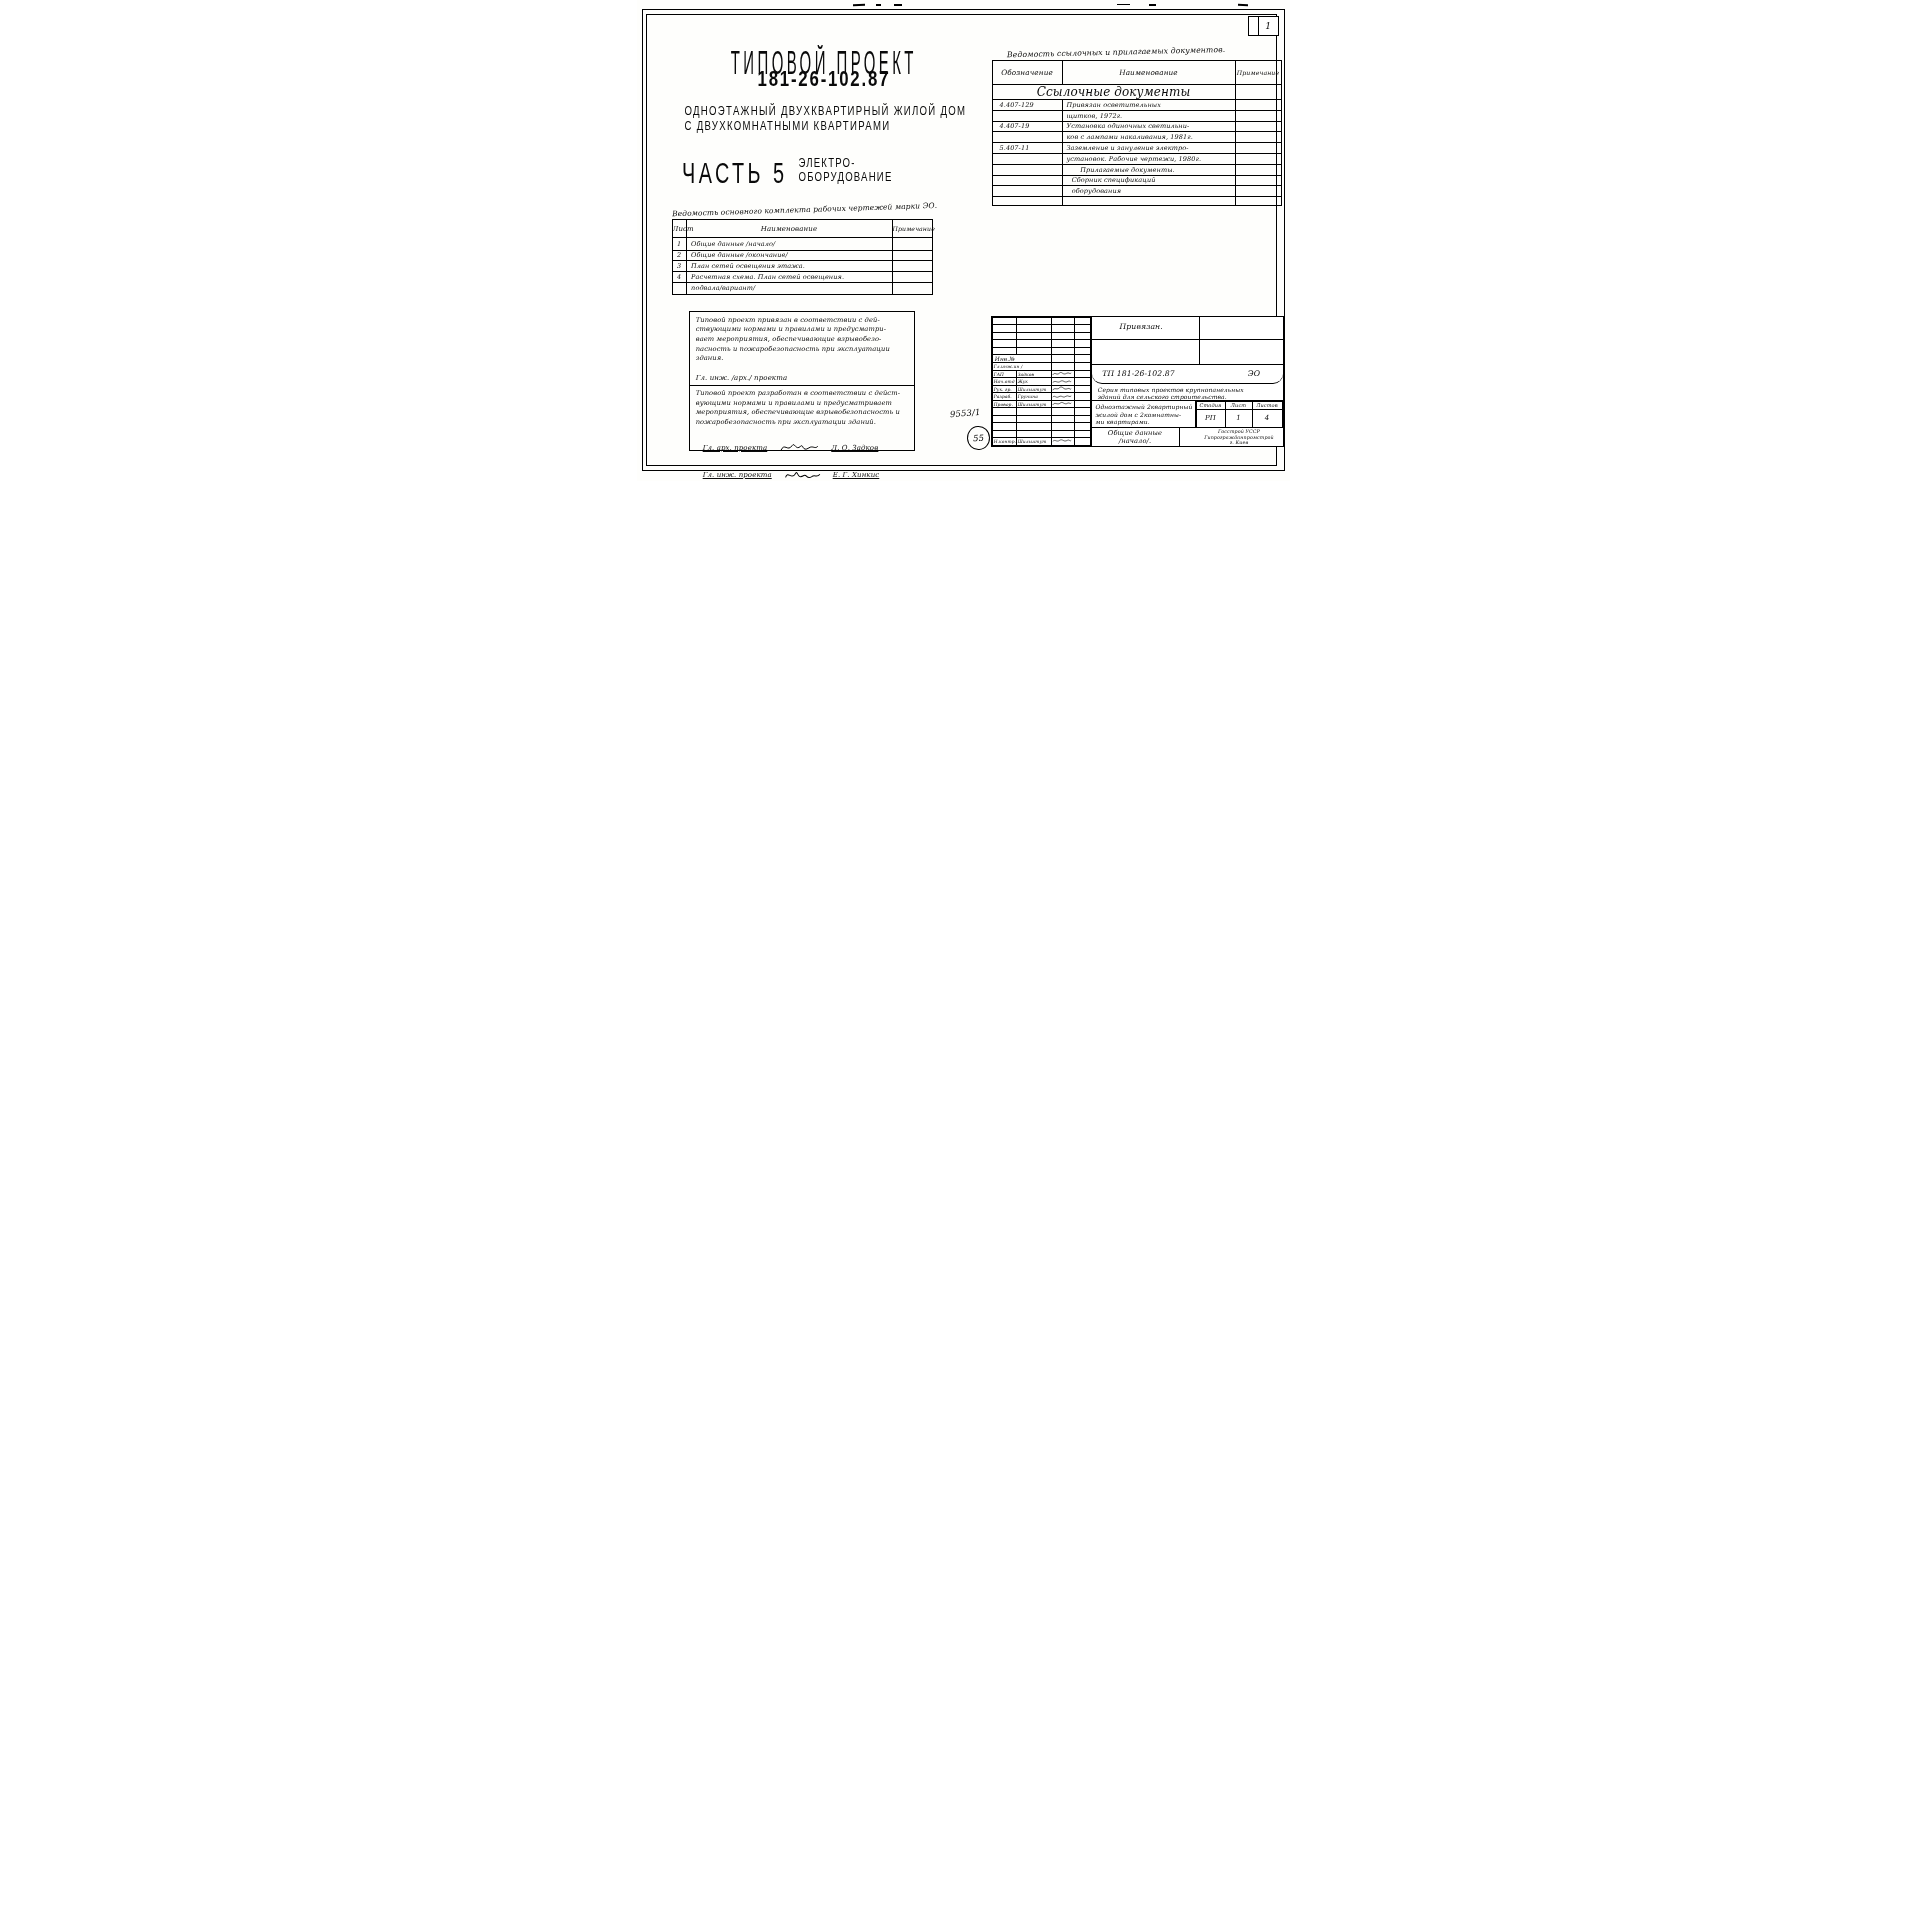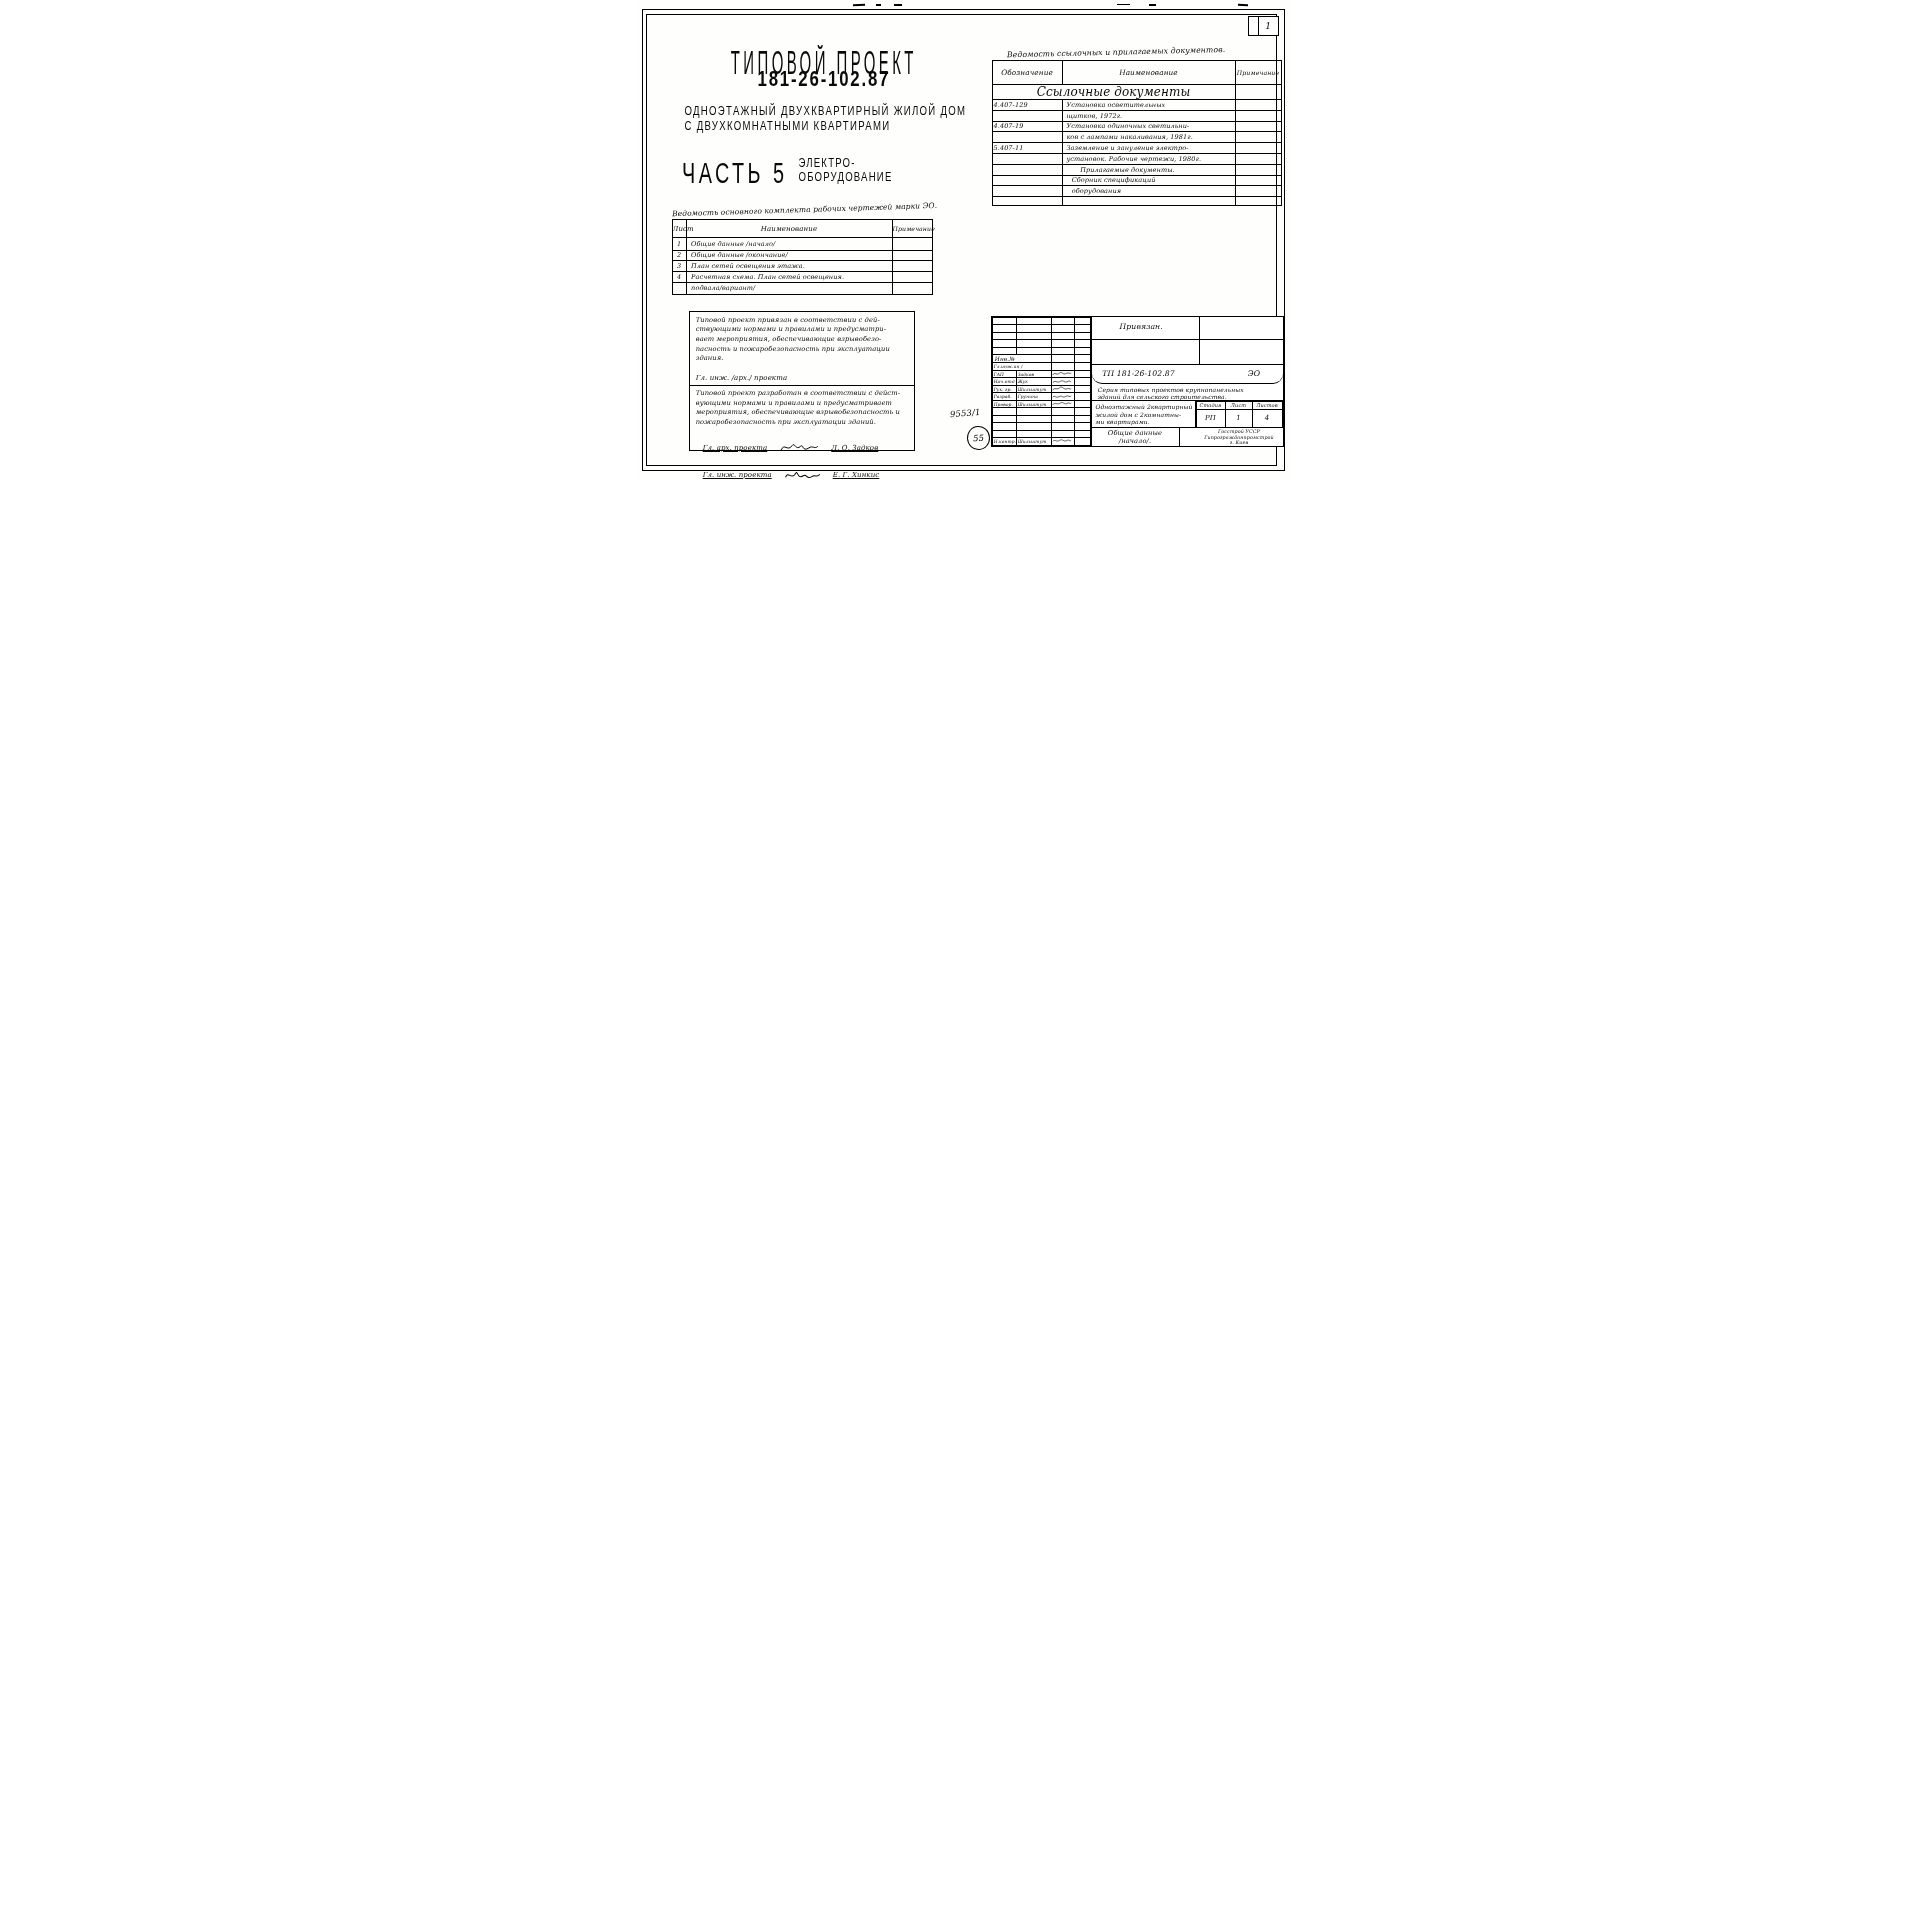--- a/index.html
+++ b/index.html
@@ -36,21 +36,21 @@
   .reg1 .num{text-align:center;}
   .reg1 .nm{padding-left:4.6px;}
   .reg2-title{left:370px;top:47px;width:270px;font-size:7.7px;transform:rotate(-1.4deg);}
   .reg1-title{left:35px;top:205px;width:270px;font-size:7.5px;transform:rotate(-1.8deg);}
   .reg2{left:355px;top:60px;width:290px;}
   .reg2 table{width:290px;border:1.2px solid #000;}
   .reg2 td{border:0.8px solid #000;}
   .reg2 .hdr{height:23px;text-align:center;font-size:7.3px;}
   .reg2 .sec{height:11.2px;text-align:center;font-size:12px;}
   .reg2 .r{height:10.8px;font-size:6.5px;}
-  .reg2 .dsg{padding-left:1px;}
+  .reg2 .dsg{padding-left:7px;}
   .reg2 .nm{padding-left:3.9px;}
   .reg2 .att{padding-left:17.7px;}
   
   .notes{left:52px;top:311px;width:224px;height:138px;border:1.2px solid #000;}
   .notes-inner{padding:3.9px 4.6px 2.3px 6.2px;}
   .p-line{font-size:6.7px;line-height:9.6px;white-space:nowrap;}
   .notes-divider{border-top:1.2px solid #000;margin:1.9px -4.6px 2.7px -6.2px;}
   .sigrow{display:flex;align-items:center;gap:12px;margin-top:14px;height:13px;text-decoration:underline;}
   .sigrow .lbl,.sigrow .nm{font-size:7px;white-space:nowrap;}
   
@@ -212,21 +212,21 @@
         <td class="hdr hand">Обозначение</td>
         <td class="hdr hand">Наименование</td>
         <td class="hdr hand" style="font-size:6.2px;">Примечание</td>
       </tr>
       <tr>
         <td class="sec hand" colspan="2">Ссылочные документы</td>
         <td></td>
       </tr>
       <tr class="r">
         <td class="dsg hand">4.407-129</td>
-        <td class="nm hand">Установка осветительных</td>
+        <td class="nm hand">Привязан осветительных</td>
         <td></td>
       </tr>
       <tr class="r">
         <td></td>
         <td class="nm hand">щитков, 1972г.</td>
         <td></td>
       </tr>
       <tr class="r">
         <td class="dsg hand">4.407-19</td>
         <td class="nm hand">Установка одиночных светильни-</td>

